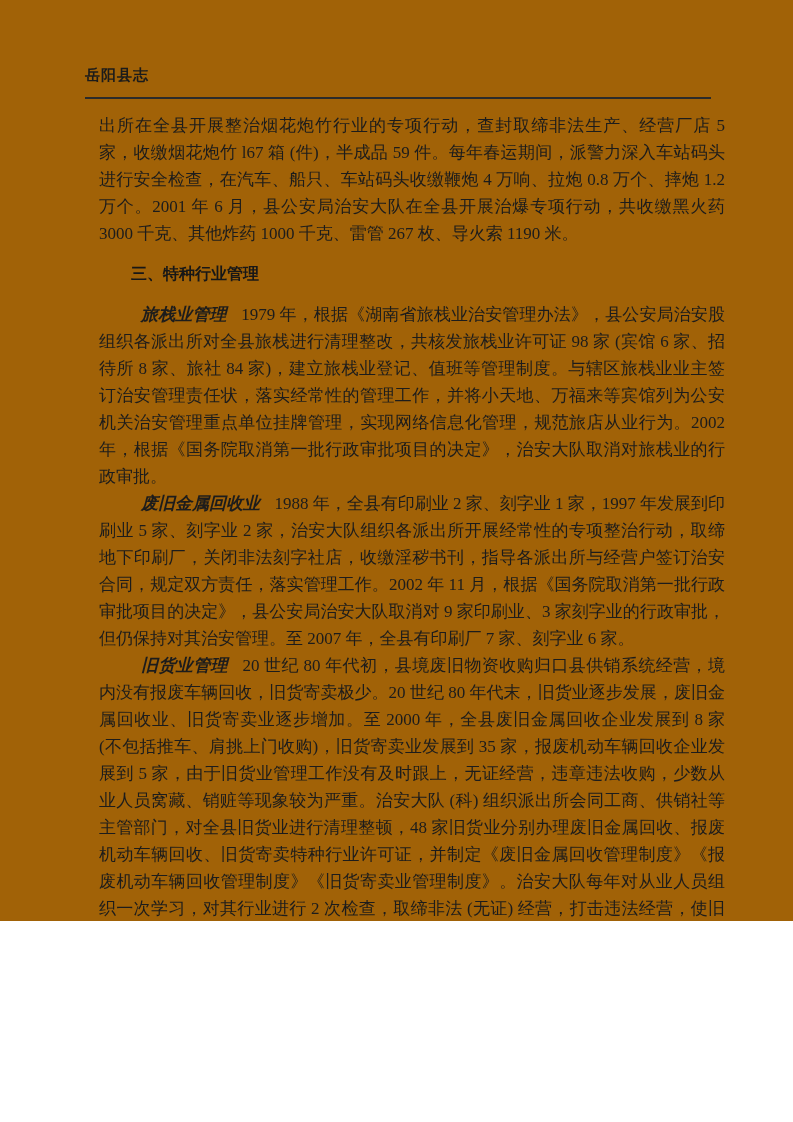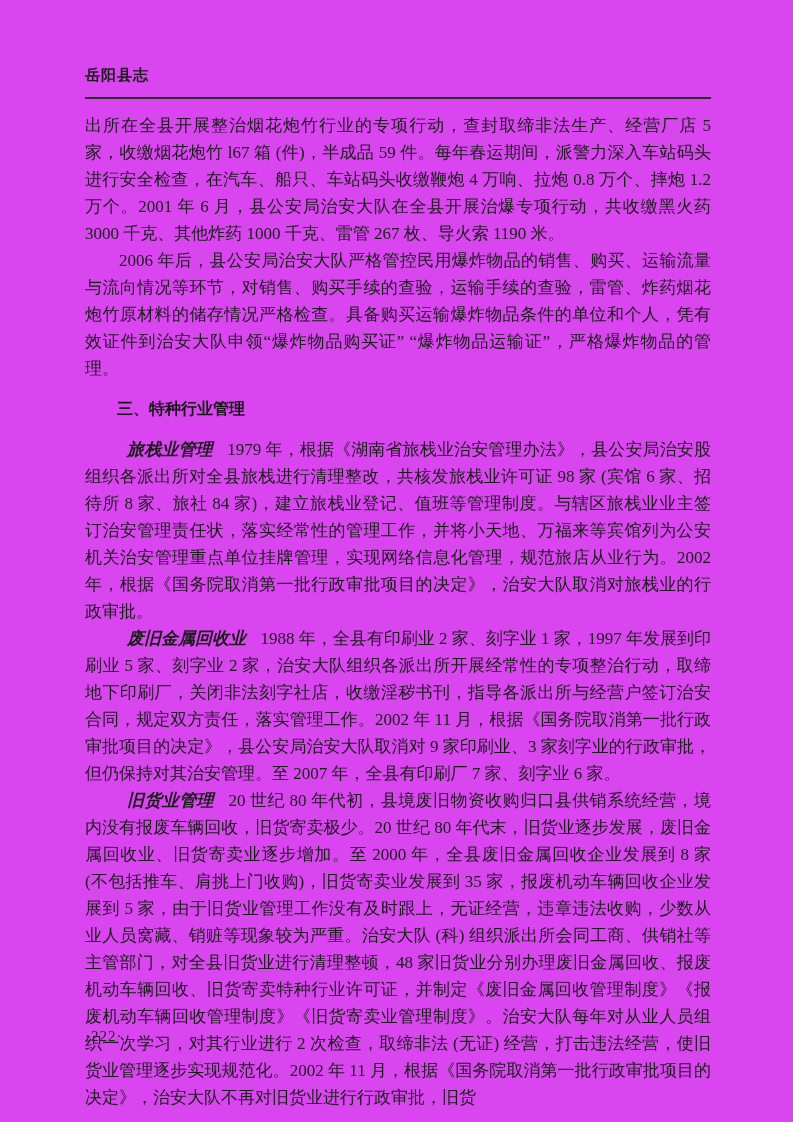--- a/index.html
+++ b/index.html
@@ -3,22 +3,22 @@
 <meta charset="utf-8">
 <style>
   html, body {
     margin: 0;
     padding: 0;
     background: #ffffff;
   }
   .page {
     position: relative;
     width: 793px;
-    height: 1122px;
-    background: #d946ef;
+    height: 921px;
+    background: #a16207;
     overflow: hidden;
     font-family: "Liberation Serif", "DejaVu Serif", serif;
     color: #1c1c1c;
   }
   .header-title {
     position: absolute;
     left: 85px;
     top: 66px;
     font-family: "Liberation Sans", "DejaVu Sans", sans-serif;
     font-weight: bold;
@@ -29,21 +29,21 @@
   .header-rule {
     position: absolute;
     left: 85px;
     top: 97px;
     width: 626px;
     height: 0;
     border-top: 2px solid #2b2b2b;
   }
   .content {
     position: absolute;
-    left: 85px;
+    left: 99px;
     top: 112px;
     width: 626px;
     font-size: 17px;
     line-height: 27px;
     text-align: justify;
   }
   .para {
     margin: 0;
   }
   .para.indent {
@@ -78,21 +78,20 @@
 <div class="page">
 
   <div class="header-title">岳阳县志</div>
 
   <div class="header-rule"></div>
 
   <div class="content">
 
     <p class="para">出所在全县开展整治烟花炮竹行业的专项行动，查封取缔非法生产、经营厂店 5 家，收缴烟花炮竹 l67 箱 (件)，半成品 59 件。每年春运期间，派警力深入车站码头进行安全检查，在汽车、船只、车站码头收缴鞭炮 4 万响、拉炮 0.8 万个、摔炮 1.2 万个。2001 年 6 月，县公安局治安大队在全县开展治爆专项行动，共收缴黑火药 3000 千克、其他炸药 1000 千克、雷管 267 枚、导火索 1190 米。</p>
 
-    <p class="para indent">2006 年后，县公安局治安大队严格管控民用爆炸物品的销售、购买、运输流量与流向情况等环节，对销售、购买手续的查验，运输手续的查验，雷管、炸药烟花炮竹原材料的储存情况严格检查。具备购买运输爆炸物品条件的单位和个人，凭有效证件到治安大队申领“爆炸物品购买证” “爆炸物品运输证”，严格爆炸物品的管理。</p>
 
     <h2 class="section-heading">三、特种行业管理</h2>
 
     <p class="para indent">
       <span class="entry-lead">旅栈业管理</span><span>1979 年，根据《湖南省旅栈业治安管理办法》，县公安局治安股组织各派出所对全县旅栈进行清理整改，共核发旅栈业许可证 98 家 (宾馆 6 家、招待所 8 家、旅社 84 家)，建立旅栈业登记、值班等管理制度。与辖区旅栈业业主签订治安管理责任状，落实经常性的管理工作，并将小天地、万福来等宾馆列为公安机关治安管理重点单位挂牌管理，实现网络信息化管理，规范旅店从业行为。2002 年，根据《国务院取消第一批行政审批项目的决定》，治安大队取消对旅栈业的行政审批。</span>
     </p>
 
     <p class="para indent">
       <span class="entry-lead">废旧金属回收业</span><span>1988 年，全县有印刷业 2 家、刻字业 1 家，1997 年发展到印刷业 5 家、刻字业 2 家，治安大队组织各派出所开展经常性的专项整治行动，取缔地下印刷厂，关闭非法刻字社店，收缴淫秽书刊，指导各派出所与经营户签订治安合同，规定双方责任，落实管理工作。2002 年 11 月，根据《国务院取消第一批行政审批项目的决定》，县公安局治安大队取消对 9 家印刷业、3 家刻字业的行政审批，但仍保持对其治安管理。至 2007 年，全县有印刷厂 7 家、刻字业 6 家。</span>
     </p>

